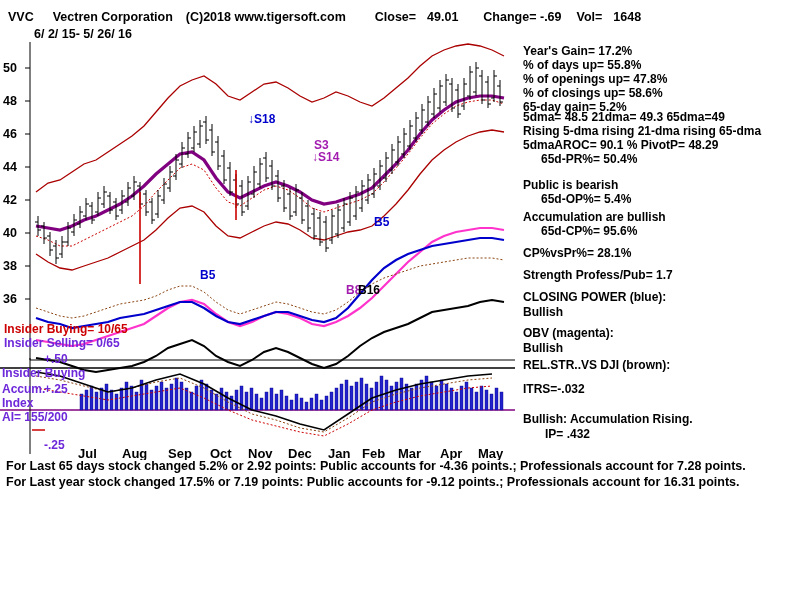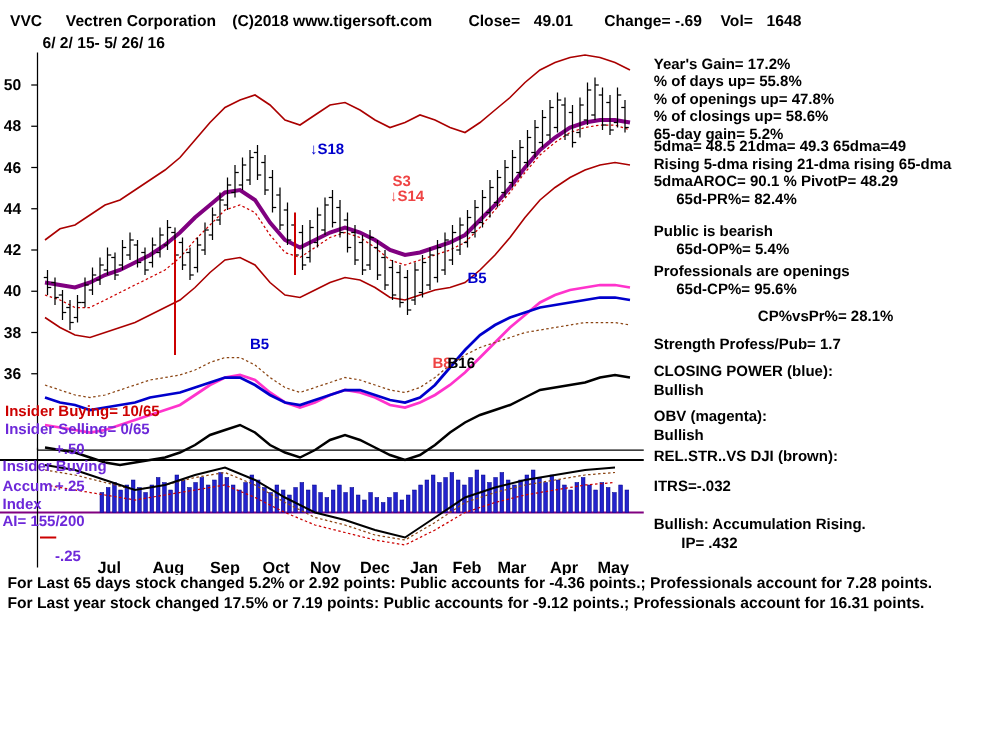--- a/index.html
+++ b/index.html
@@ -12,21 +12,21 @@
     overflow:hidden;
     position:relative;
   }
   .abs{position:absolute;}
   .hdr{font-weight:bold;font-size:12.5px;white-space:nowrap;}
   .sub{font-weight:bold;font-size:12.5px;white-space:nowrap;}
   .side{font-weight:bold;font-size:12px;white-space:nowrap;color:#000;}
   .foot{font-weight:bold;font-size:12.5px;white-space:nowrap;}
   .ann{font-weight:bold;font-size:12px;}
   .ann.blue{color:#0000cc;}
-  .ann.red{color:#ef4444;}
+  .ann.red{color:#a21caf;}
   .ann.black{color:#000;}
   svg{display:block;}
   .insider{font-weight:bold;font-size:12px;color:#6d28d9;}
 </style>
 </head>
 <body>
 
 <div class="abs hdr" style="left:8px;top:10px;" data-name="chart-header-line">
   <span data-name="ticker-symbol">VVC</span>
   <span style="display:inline-block;width:12px;"></span>
@@ -480,34 +480,34 @@
   <div class="side" data-name="stat-pct-days-up">% of days up= 55.8%</div>
   <div class="side" data-name="stat-pct-openings-up">% of openings up= 47.8%</div>
   <div class="side" data-name="stat-pct-closings-up">% of closings up= 58.6%</div>
   <div class="side" data-name="stat-65day-gain">65-day gain= 5.2%</div>
 </div>
 
 <div class="abs" style="left:523px;top:110px;width:275px;" data-name="moving-average-panel">
   <div class="side" data-name="stat-dma-line">5dma= 48.5 21dma= 49.3 65dma=49</div>
   <div class="side" data-name="stat-rising-line">Rising 5-dma  rising 21-dma  rising 65-dma</div>
   <div class="side" data-name="stat-aroc-line">5dmaAROC= 90.1 %  PivotP= 48.29</div>
-  <div class="side" style="margin-left:18px;" data-name="stat-65d-pr">65d-PR%= 82.4%</div>
+  <div class="side" style="margin-left:18px;" data-name="stat-65d-pr">65d-PR%= 50.4%</div>
 </div>
 
 <div class="abs" style="left:523px;top:178px;width:275px;" data-name="public-panel">
   <div class="side" data-name="stat-public-bearish">Public is bearish</div>
   <div class="side" style="margin-left:18px;" data-name="stat-65d-op">65d-OP%= 5.4%</div>
 </div>
 
 <div class="abs" style="left:523px;top:210px;width:275px;" data-name="professionals-panel">
-  <div class="side" data-name="stat-professionals-bullish">Professionals are openings</div>
+  <div class="side" data-name="stat-professionals-bullish">Accumulation are bullish</div>
   <div class="side" style="margin-left:18px;" data-name="stat-65d-cp">65d-CP%= 95.6%</div>
 </div>
 
-<div class="abs" style="left:523px;top:246px;width:275px;text-align:center;" data-name="cpvspr-line">CP%vsPr%=  28.1%</div>
+<div class="abs" style="left:523px;top:246px;width:275px;" data-name="cpvspr-line">CP%vsPr%=  28.1%</div>
 <div class="abs side" style="left:523px;top:268px;" data-name="strength-line">Strength Profess/Pub= 1.7</div>
 <div class="abs side" style="left:523px;top:290px;" data-name="closing-power-label">CLOSING POWER (blue):</div>
 <div class="abs side" style="left:523px;top:305px;" data-name="closing-power-value">Bullish</div>
 <div class="abs side" style="left:523px;top:326px;" data-name="obv-label">OBV (magenta):</div>
 <div class="abs side" style="left:523px;top:341px;" data-name="obv-value">Bullish</div>
 <div class="abs side" style="left:523px;top:358px;" data-name="relstr-label">REL.STR..VS DJI (brown):</div>
 <div class="abs side" style="left:523px;top:382px;" data-name="itrs-label">ITRS=-.032</div>
 <div class="abs side" style="left:523px;top:412px;" data-name="accumulation-status">Bullish: Accumulation Rising.</div>
 <div class="abs side" style="left:545px;top:427px;" data-name="ip-value">IP=  .432</div>
 

